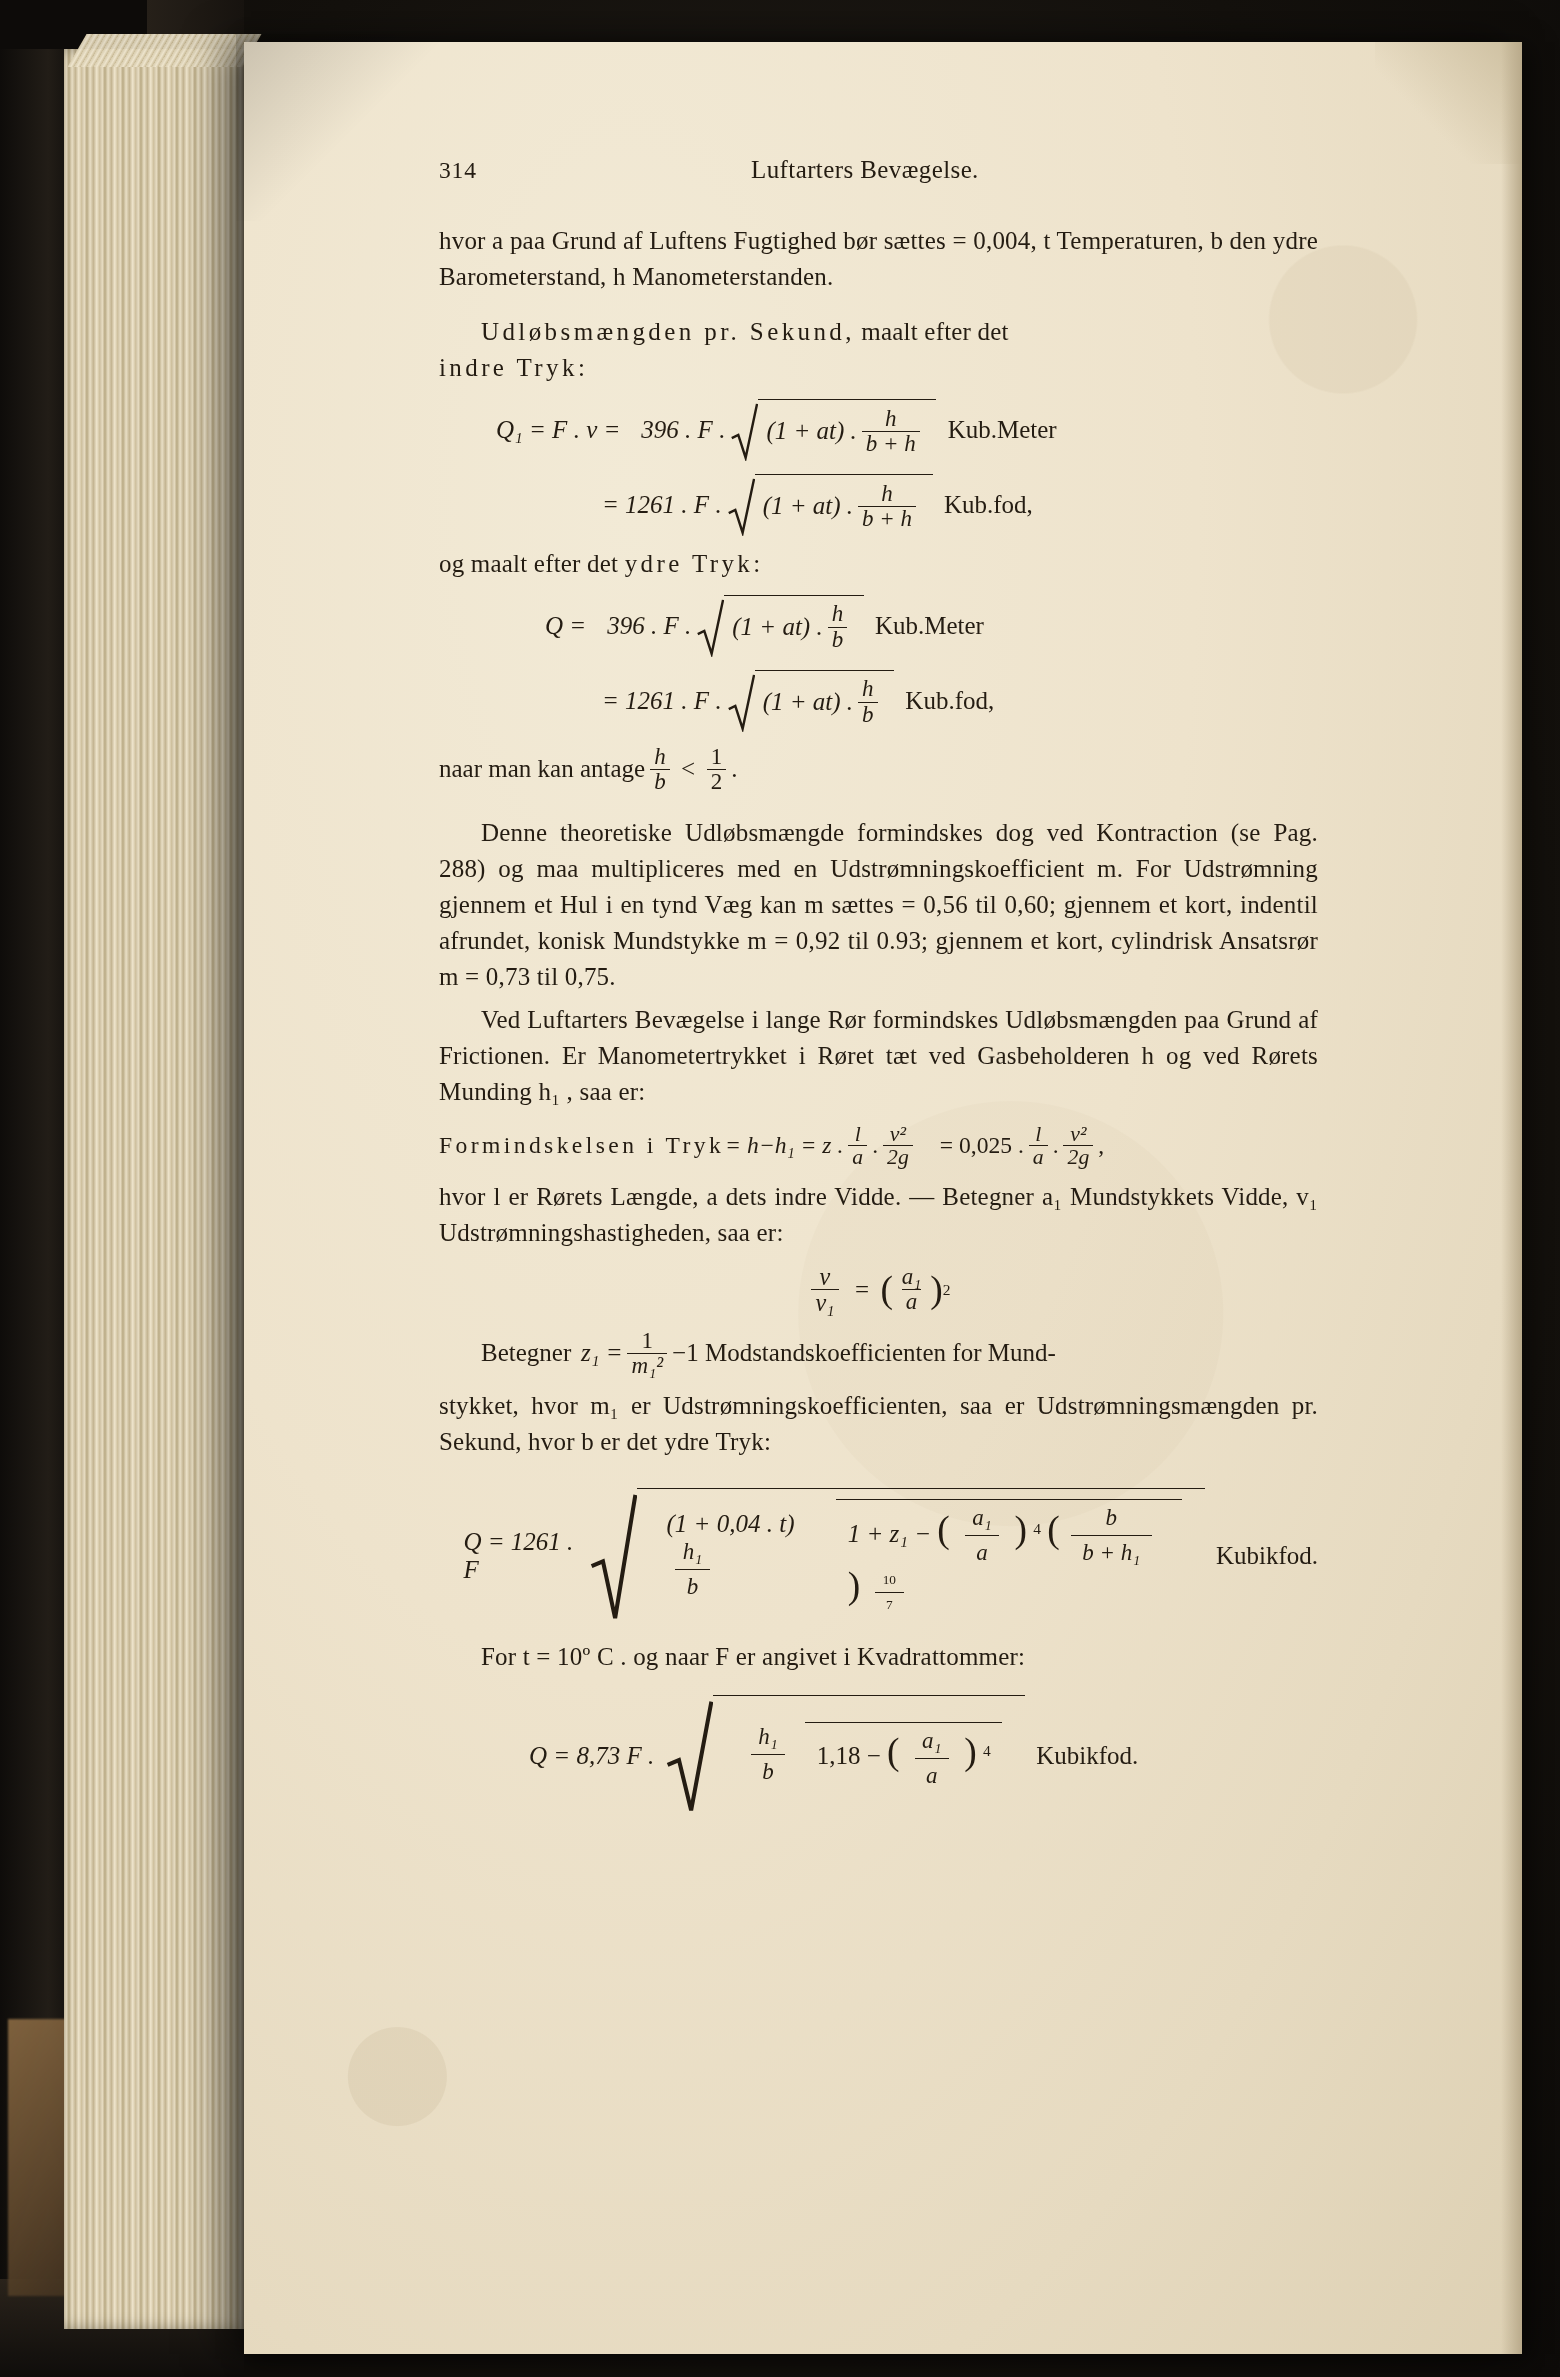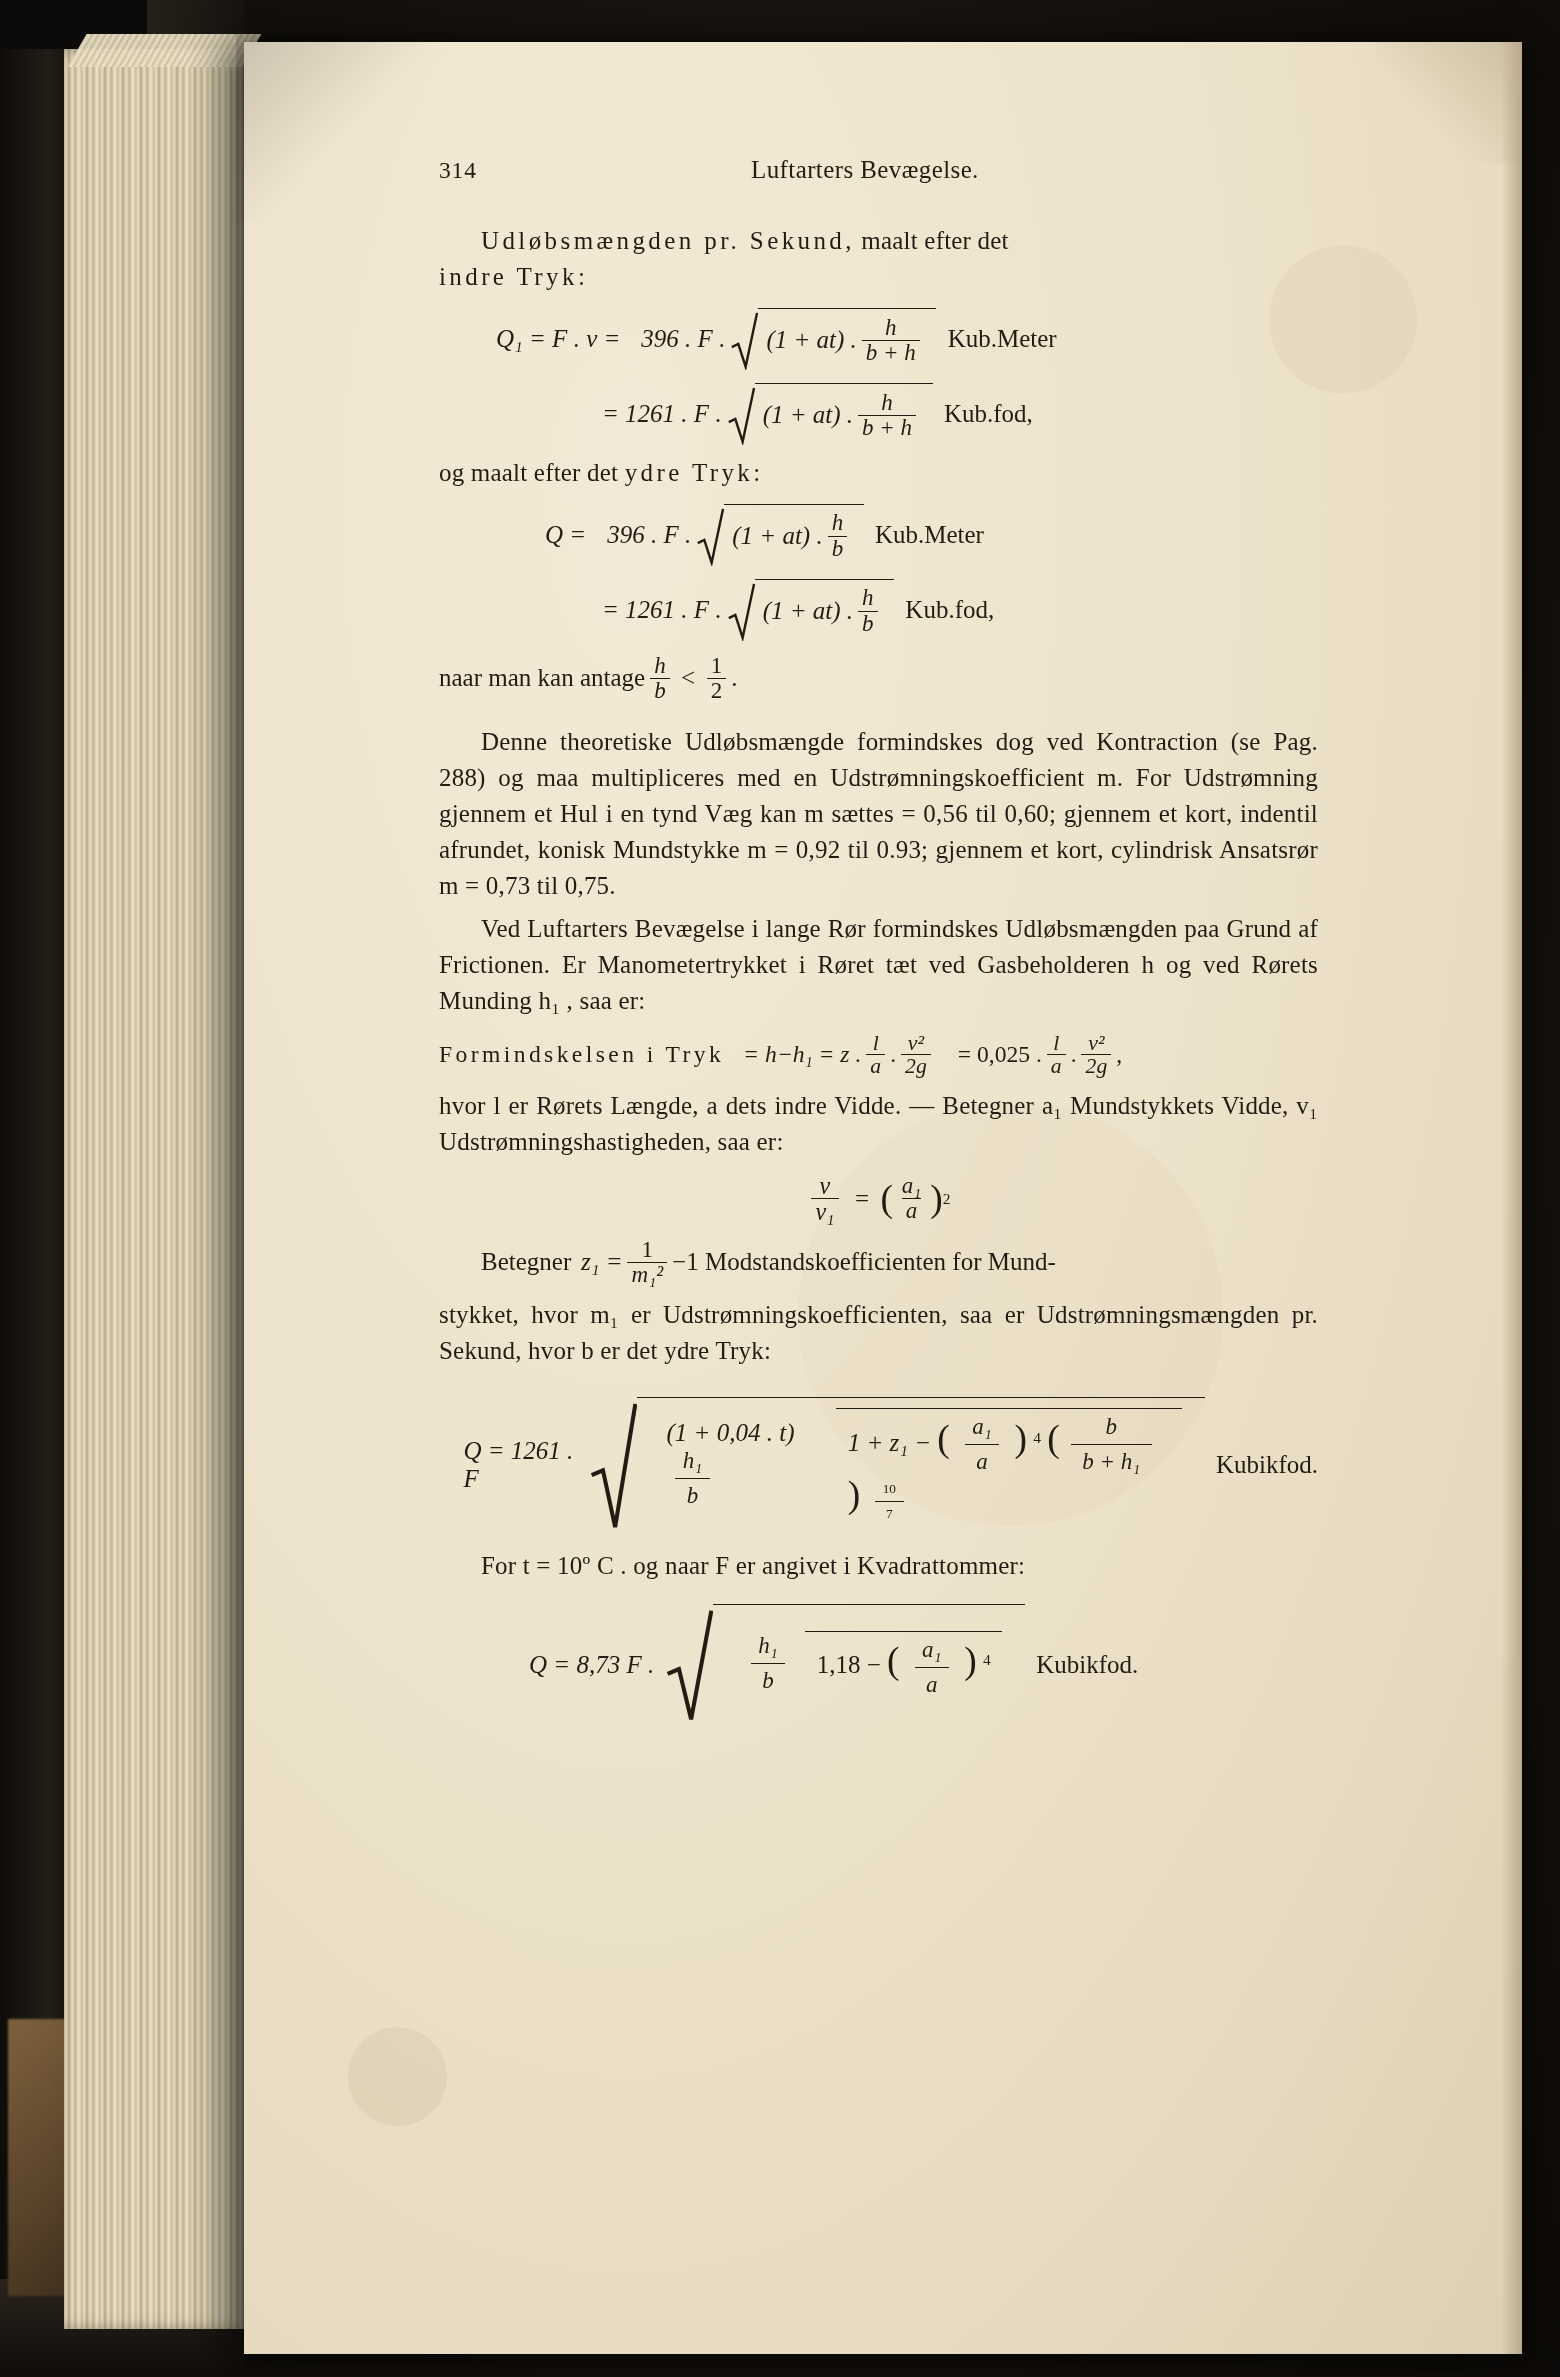--- a/index.html
+++ b/index.html
@@ -116,20 +116,21 @@
     <div class="page-fold"></div>
     <div class="page-edge-r"></div>
 
     <div class="content">
 
       <div class="hdr">
         <div class="folio">314</div>
         <div class="runhead">Luftarters Bevægelse.</div>
       </div>
 
+      <p>hvor a paa Grund af Luftens Fugtighed bør sættes = 0,004, t Temperaturen, b den ydre Barometerstand, h Manometerstanden.</p>
 
       <p class="indent blk">
         <span class="sp">Udløbsmængden pr. Sekund,</span><span> maalt efter det</span><br>
         <span class="sp">indre Tryk:</span>
       </p>
 
       <div class="eq" style="padding-left:57px">
         <span class="it">Q₁ = F . v =</span>
         <span style="margin-left:21px" class="it">396 . F .</span>
         <span class="rad">
@@ -224,21 +225,21 @@
         </span>
         <span>.</span>
       </div>
 
       <p class="indent mt">Denne theoretiske Udløbsmængde formindskes dog ved Kontraction (se Pag. 288) og maa multipliceres med en Udstrømningskoefficient m. For Udstrømning gjennem et Hul i en tynd Væg kan m sættes = 0,56 til 0,60; gjennem et kort, indentil afrundet, konisk Mundstykke m = 0,92 til 0.93; gjennem et kort, cylindrisk Ansatsrør m = 0,73 til 0,75.</p>
 
       <p class="indent" style="margin-top:6.5px">Ved Luftarters Bevægelse i lange Rør formindskes Udløbsmængden paa Grund af Frictionen. Er Manometertrykket i Røret tæt ved Gasbeholderen h og ved Rørets Munding h₁ , saa er:</p>
 
       <div class="eq" style="font-size:23.6px">
         <span class="sp">Formindskelsen i Tryk</span>
-        <span style="margin-left:19px" class="it">= h−h₁ = z .</span>
+        <span style="margin-left:1px" class="it">= h−h₁ = z .</span>
         <span class="frac">
           <span class="num it">l</span>
           <span class="den it">a</span>
         </span>
         <span>.</span>
         <span class="frac">
           <span class="num it">v²</span>
           <span class="den it">2g</span>
         </span>
         <span style="margin-left:22px">= 0,025 .</span>

